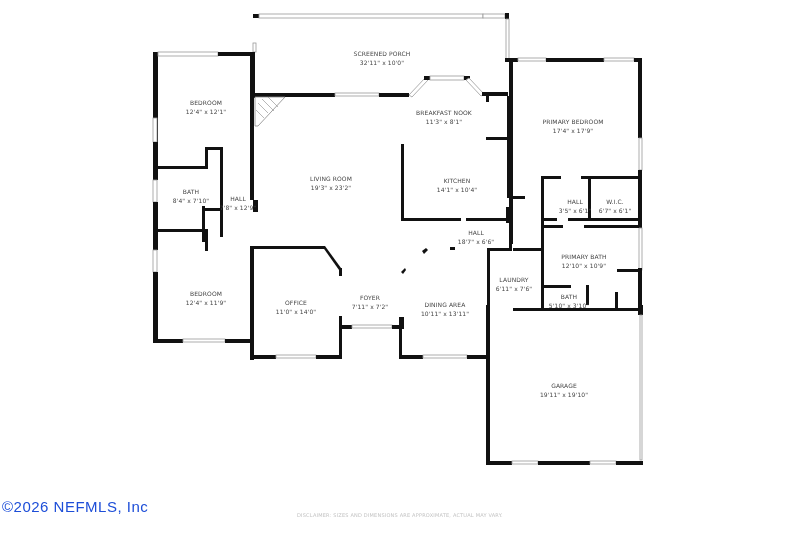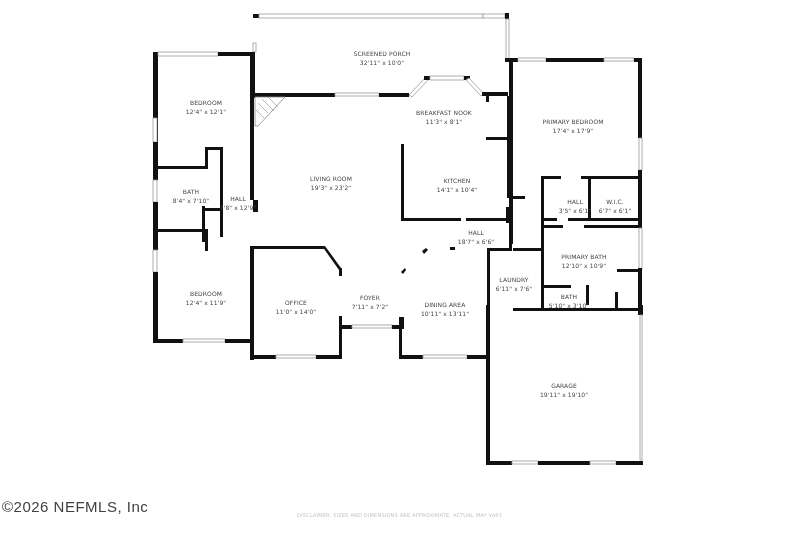--- a/index.html
+++ b/index.html
@@ -4,21 +4,21 @@
 <style>
   html, body { margin: 0; padding: 0; background: #ffffff; }
   body { width: 800px; height: 533px; position: relative; overflow: hidden; font-family: "DejaVu Sans", sans-serif; }
   #plan { position: absolute; left: 0; top: 0; width: 800px; height: 533px; }
   .wall { fill: #111111; }
   .win { fill: #ffffff; stroke: #9a9a9a; stroke-width: 0.8; }
   .thin { stroke: #cfcfcf; stroke-width: 0.8; fill: none; }
   .room-label { position: absolute; transform: translate(-50%, -50%); text-align: center; color: #444; font-size: 6px; line-height: 9px; white-space: nowrap; letter-spacing: 0.1px; }
   .room-label .name { display: block; }
   .room-label .dim { display: block; }
-  .copyright { position: absolute; left: 2px; top: 498px; font-family: "Liberation Sans", sans-serif; font-size: 15px; color: #404040; letter-spacing: 0.5px; }
+  .copyright { position: absolute; left: 2px; top: 498px; font-family: "Liberation Sans", sans-serif; font-size: 15px; color: #1d4ed8; letter-spacing: 0.5px; }
   .disclaimer { position: absolute; left: 297px; top: 512px; font-size: 5px; color: #c2c2c2; letter-spacing: 0.2px; }
 </style>
 </head>
 <body>
 
 <svg id="plan" viewBox="0 0 800 533" xmlns="http://www.w3.org/2000/svg">
   <g>
 
     <rect class="wall" x="253" y="14" width="6" height="4"></rect>
     <rect class="win" x="259" y="14" width="224" height="4"></rect>

